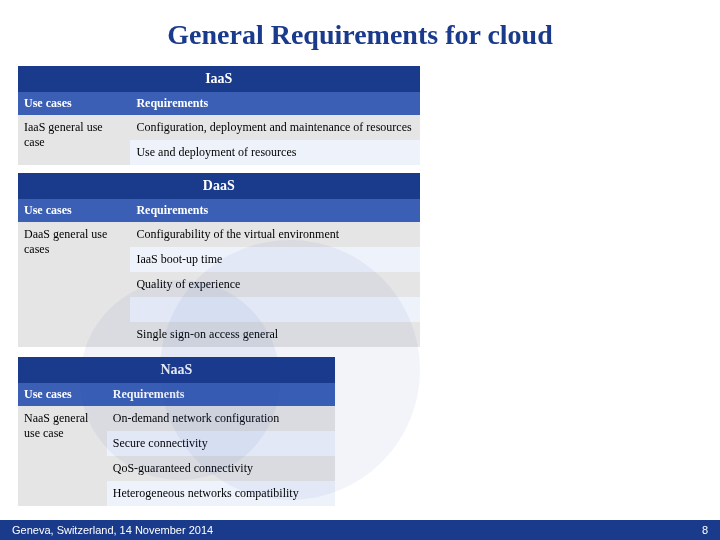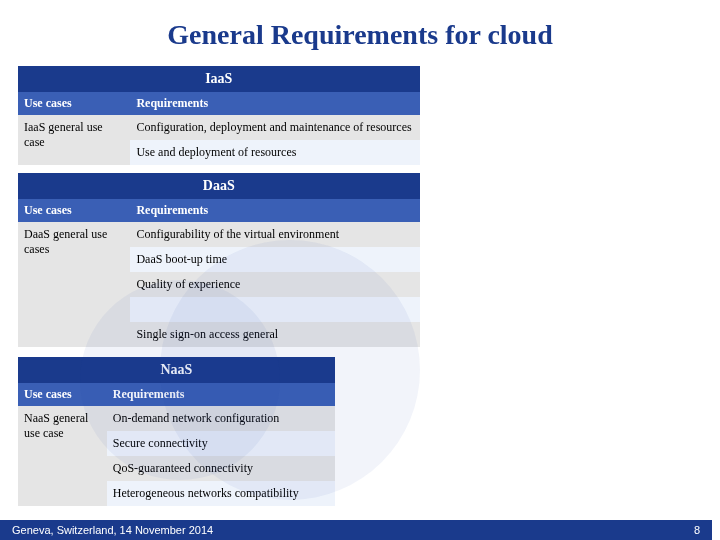--- a/index.html
+++ b/index.html
@@ -89,21 +89,21 @@
     }
 
     .daas-section {
       margin-top: 8px;
     }
 
     .footer-bar {
       position: absolute;
       bottom: 0;
       left: 0;
-      right: 8px;
+      right: 0;
       background: #1a3a8c;
       color: #ffffff;
       font-size: 11px;
       padding: 4px 12px;
       display: flex;
       justify-content: space-between;
       align-items: center;
     }
 
     
@@ -163,21 +163,21 @@
             <td class="col-header use-cases-col">Use cases</td>
             <td class="col-header req-col">Requirements</td>
           </tr>
         </thead>
         <tbody>
           <tr>
             <td class="cell-light" rowspan="5">DaaS general use cases</td>
             <td class="cell-light">Configurability of the virtual environment</td>
           </tr>
           <tr>
-            <td class="cell-white">DaaS boot-up time</td>
+            <td class="cell-white">IaaS boot-up time</td>
           </tr>
           <tr>
             <td class="cell-light">Quality of experience</td>
           </tr>
           <tr>
             <td class="cell-white" style="height:18px;">&nbsp;</td>
           </tr>
           <tr>
             <td class="cell-light">Single sign-on access general</td>
           </tr>

